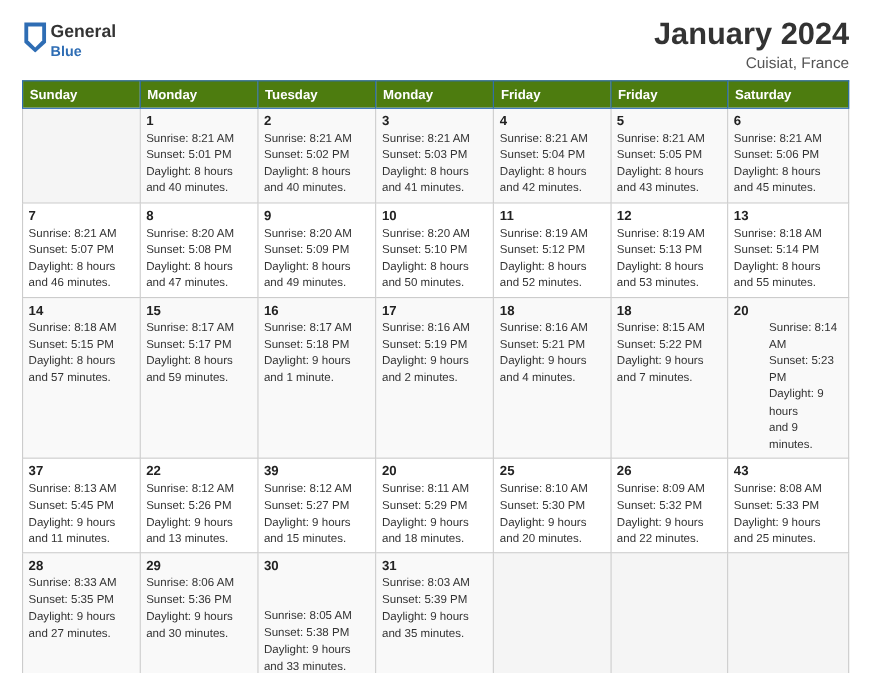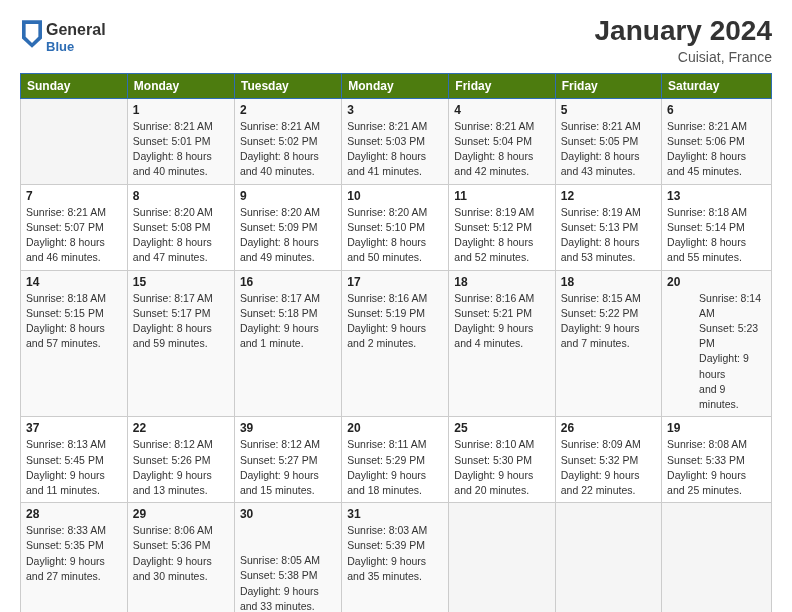--- a/index.html
+++ b/index.html
@@ -317,21 +317,21 @@
 and 20 minutes.</div>
           </td>
           <td>
             <span class="day-num">26</span>
             <div class="day-info" style="white-space: pre-line;">Sunrise: 8:09 AM
 Sunset: 5:32 PM
 Daylight: 9 hours
 and 22 minutes.</div>
           </td>
           <td>
-            <span class="day-num">19</span>
+            <span class="day-num">43</span>
             <div class="day-info" style="white-space: pre-line;">Sunrise: 8:08 AM
 Sunset: 5:33 PM
 Daylight: 9 hours
 and 25 minutes.</div>
           </td>
         </tr>
         <tr class="last-row">
           <td>
             <span class="day-num">28</span>
             <div class="day-info" style="white-space: pre-line;">Sunrise: 8:33 AM

